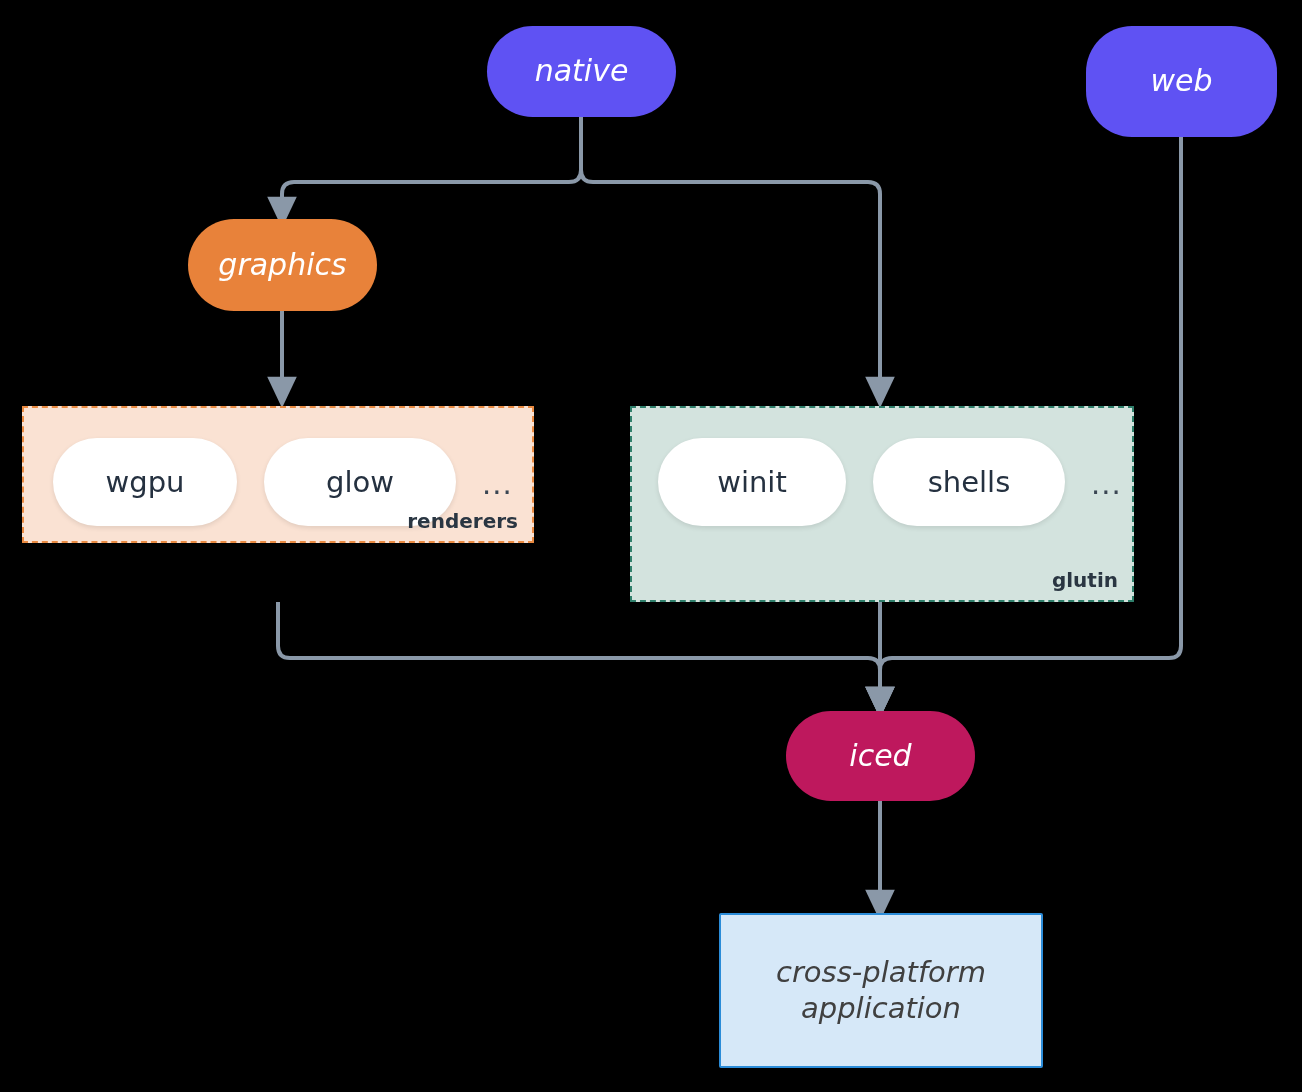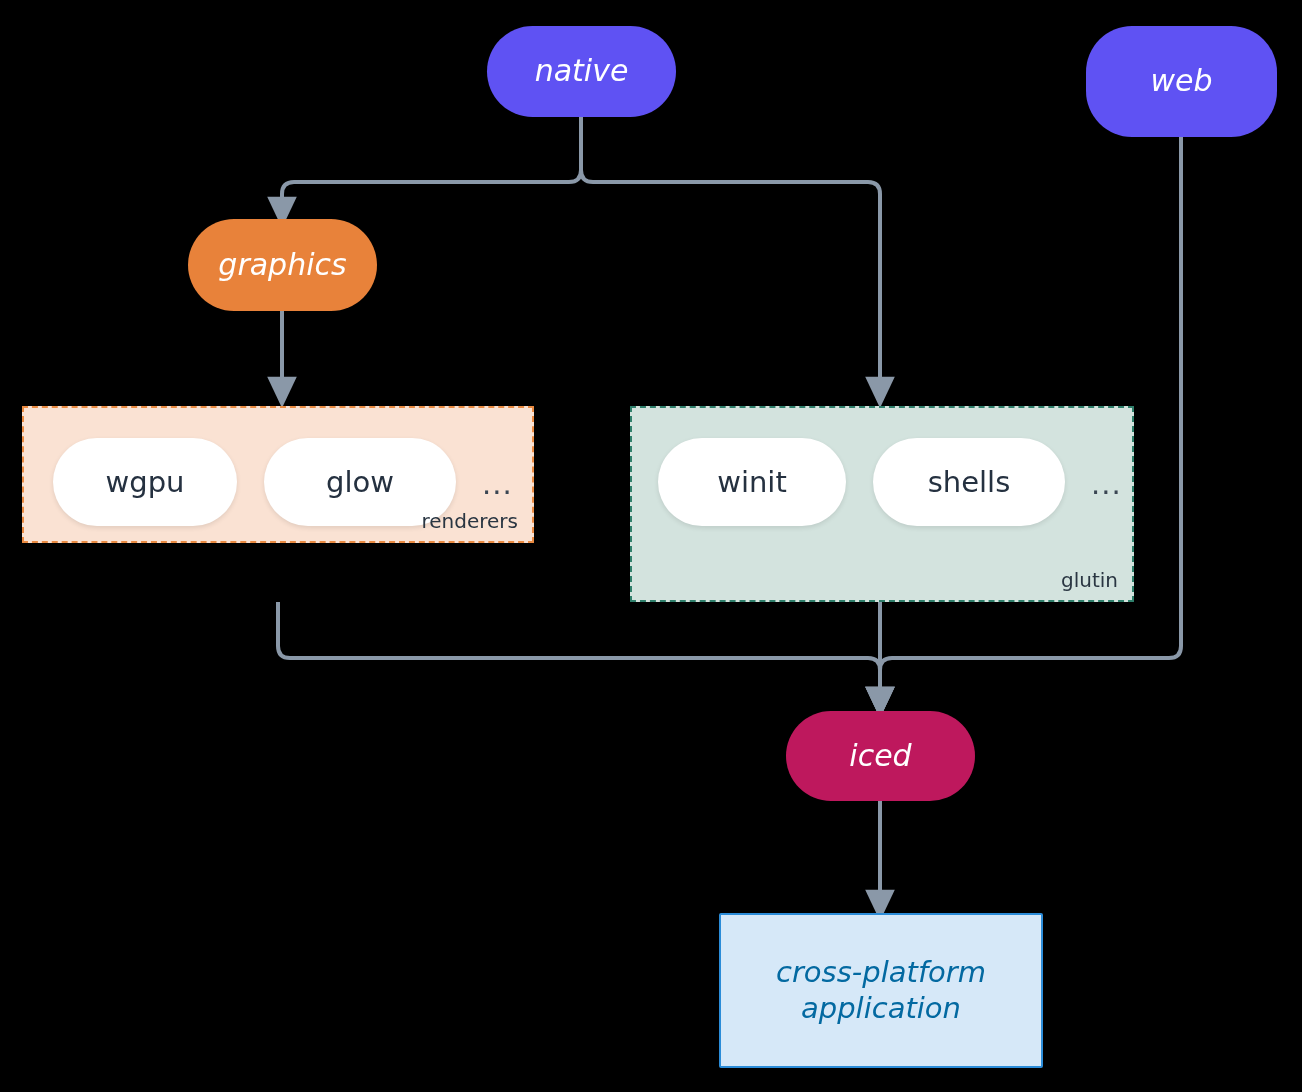--- a/index.html
+++ b/index.html
@@ -52,21 +52,21 @@
     background: #be185d;
     border-radius: 46px;
     color: #ffffff;
     font-size: 30px;
   }
 
   .rect-app {
     background: #d6e8f8;
     border: 2px solid #2b8cd8;
     border-radius: 2px;
-    color: #0369a1;
+    color: #404040;
     font-size: 29px;
     flex-direction: column;
   }
   .rect-app span { display: block; }
 
   
   .cluster {
     position: absolute;
     box-sizing: border-box;
   }
@@ -77,20 +77,21 @@
   .cluster-shells {
     background: #d3e3de;
     border: 2px dashed #2f7f6b;
   }
   .cluster-label {
     position: absolute;
     right: 14px;
     bottom: 8px;
     font-size: 20px;
     color: #2a3642;
+    font-weight: bold;
   }
 
   
   .chip {
     position: absolute;
     display: flex;
     align-items: center;
     justify-content: center;
     background: #ffffff;
     border-radius: 50px;

